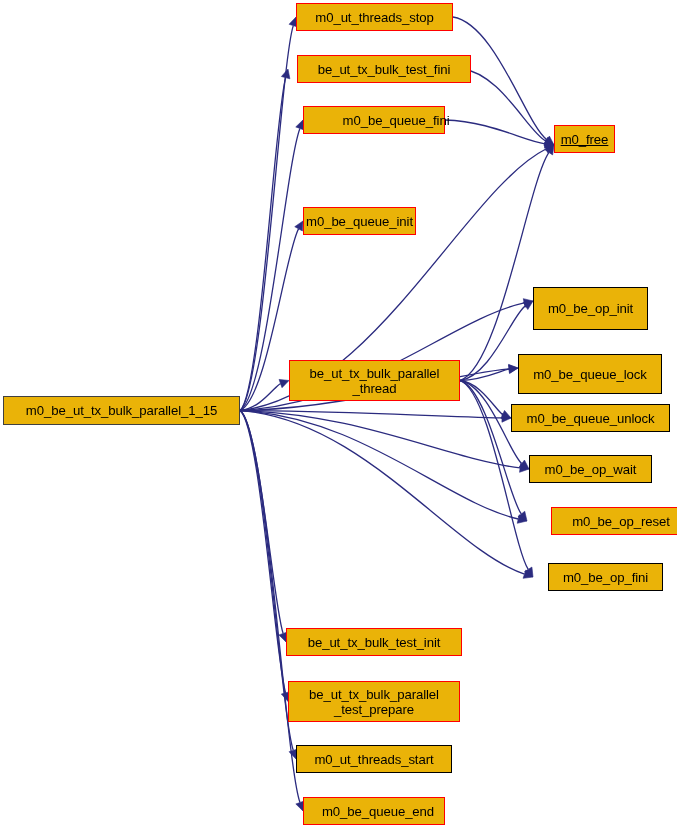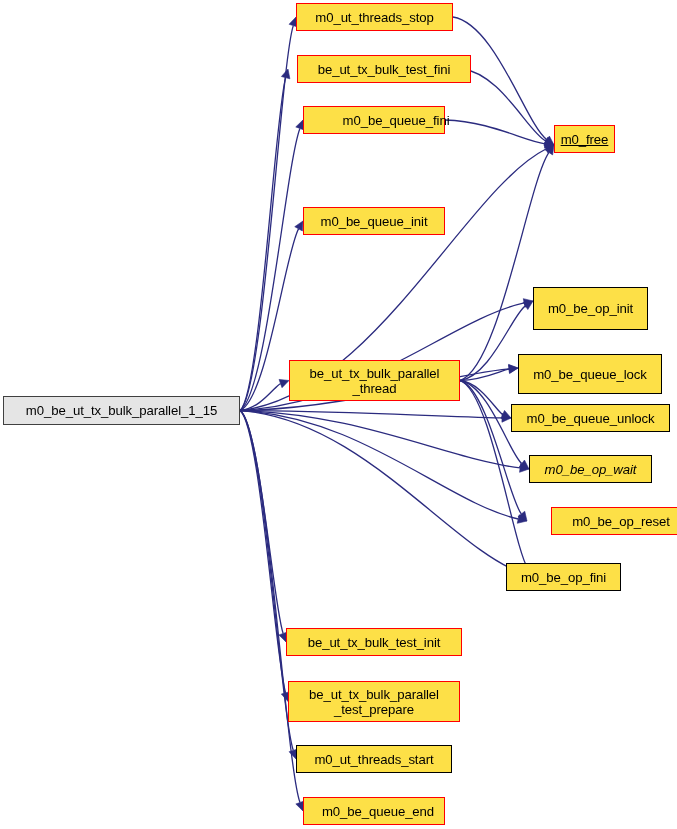--- a/index.html
+++ b/index.html
@@ -35,30 +35,30 @@
   .node-box {
     position: absolute;
     box-sizing: border-box;
     display: flex;
     align-items: center;
     justify-content: center;
     text-align: center;
     font-size: 13.2px;
     line-height: 15px;
     color: #000000;
-    background: #fde047;
+    background: #eab308;
     border: 1.4px solid #000000;
     white-space: pre-line;
     letter-spacing: -0.1px;
   }
   .node-box.red {
     border-color: #ff0000;
   }
   .node-box.current {
-    background: #e5e5e5;
+    background: #eab308;
     border-color: #404040;
   }
 </style>
 </head>
 <body>
 
 <div id="canvas">
   <svg id="graph" viewBox="0 0 677 829">
     <g id="edge-layer">
         <path class="edge" d="M 240 410.5 C 263.52 394.3, 280.32 66.5, 293.2821870048753 25.57983056496638"></path>
@@ -114,28 +114,28 @@
         <path class="edge" d="M 460 380.5 C 490.66 391.111, 512.56 544.5775, 528.2003373508037 569.3866407904322"></path>
         <polygon class="arrowhead" points="533,577 524.4782506261262,571.7331425300393 531.9224240754812,567.0401390508251"></polygon>
       </g>
   </svg>
   <div id="node-layer">
       <div class="node-box current" style="left: 3px; top: 396px; width: 237px; height: 29px;">m0_be_ut_tx_bulk_parallel_1_15</div>
       <div class="node-box red" style="left: 296px; top: 3px; width: 157px; height: 28px;">m0_ut_threads_stop</div>
       <div class="node-box red" style="left: 288px; top: 55px; width: 174px; height: 28px; margin-left: 9px;">be_ut_tx_bulk_test_fini</div>
       <div class="node-box red" style="left: 303px; top: 106px; width: 142px; height: 28px; padding-left: 44px;">m0_be_queue_fini</div>
       <div class="node-box red" style="left: 554px; top: 125px; width: 61px; height: 28px; text-decoration: underline;">m0_free</div>
-      <div class="node-box red" style="left: 303px; top: 207px; width: 142px; height: 28px;">m0_be_queue_init</div>
+      <div class="node-box red" style="left: 303px; top: 207px; width: 113px; height: 28px;">m0_be_queue_init</div>
       <div class="node-box" style="left: 533px; top: 287px; width: 115px; height: 43px;">m0_be_op_init</div>
       <div class="node-box red" style="left: 289px; top: 360px; width: 171px; height: 41px;">be_ut_tx_bulk_parallel
 _thread</div>
       <div class="node-box" style="left: 518px; top: 354px; width: 144px; height: 40px;">m0_be_queue_lock</div>
       <div class="node-box" style="left: 511px; top: 404px; width: 159px; height: 28px;">m0_be_queue_unlock</div>
-      <div class="node-box" style="left: 529px; top: 455px; width: 123px; height: 28px; font-style: italic;">m0_be_op_wait</div>
+      <div class="node-box" style="left: 529px; top: 455px; width: 123px; height: 28px;">m0_be_op_wait</div>
       <div class="node-box red" style="left: 527px; top: 507px; width: 140px; height: 28px; margin-left: 24px;">m0_be_op_reset</div>
-      <div class="node-box" style="left: 506px; top: 563px; width: 115px; height: 28px;">m0_be_op_fini</div>
+      <div class="node-box" style="left: 548px; top: 563px; width: 115px; height: 28px;">m0_be_op_fini</div>
       <div class="node-box red" style="left: 286px; top: 628px; width: 176px; height: 28px;">be_ut_tx_bulk_test_init</div>
       <div class="node-box red" style="left: 288px; top: 681px; width: 172px; height: 41px;">be_ut_tx_bulk_parallel
 _test_prepare</div>
       <div class="node-box" style="left: 296px; top: 745px; width: 156px; height: 28px;">m0_ut_threads_start</div>
       <div class="node-box red" style="left: 303px; top: 797px; width: 142px; height: 28px; padding-left: 8px;">m0_be_queue_end</div>
     </div>
 </div>
 
 </body></html>

